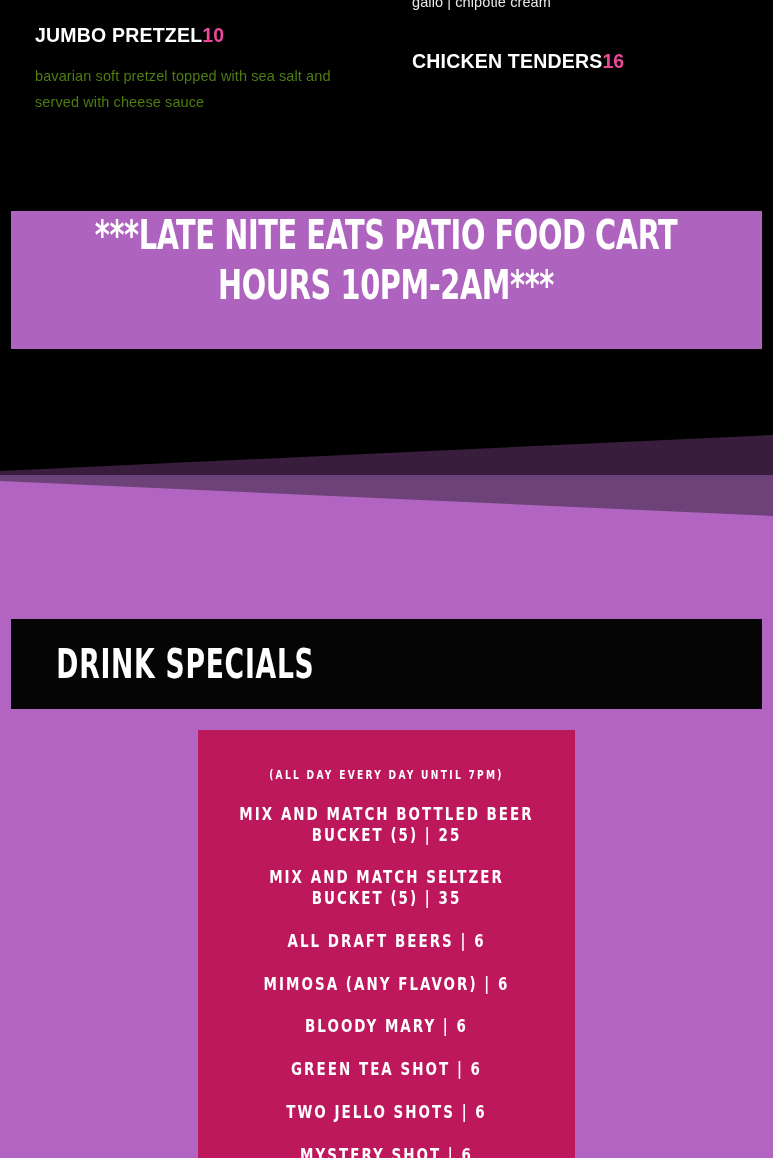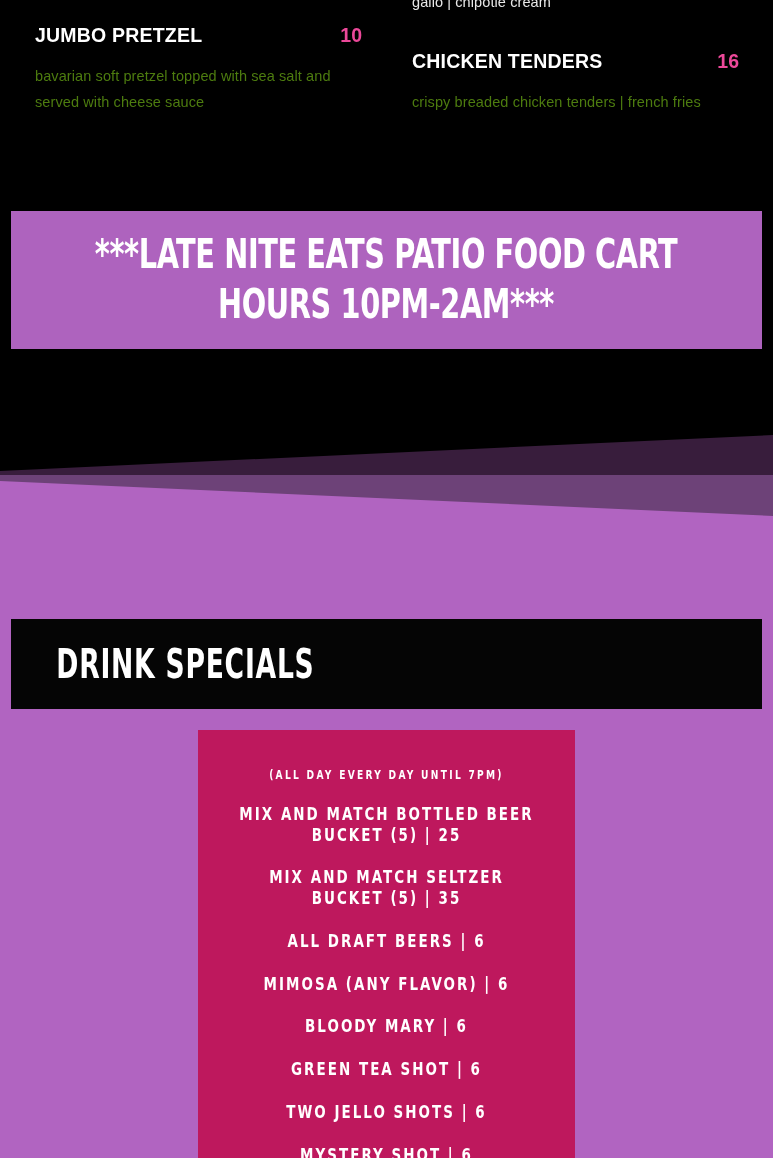--- a/index.html
+++ b/index.html
@@ -37,21 +37,20 @@
     letter-spacing:0.1px;
     white-space:nowrap;
   }
 
   .item {
     position:absolute;
   }
 
   .item-head {
     display:flex;
-    justify-content:space-between;
     align-items:baseline;
   }
 
   .item-name {
     font-size:19.5px;
     font-weight:700;
     color:#ffffff;
     letter-spacing:0.2px;
   }
 
@@ -75,21 +74,20 @@
 
   
   .late-banner {
     position:absolute;
     left:11px;
     top:211px;
     width:751px;
     height:138px;
     background:#ae63be;
     display:flex;
-    align-items:center;
     justify-content:center;
     padding:0 34px;
   }
 
   .late-banner-text {
     font-family:"DejaVu Sans Condensed", "Liberation Sans Narrow", "Liberation Sans", sans-serif;
     font-weight:700;
     font-size:40px;
     line-height:1.24;
     color:#ffffff;
@@ -194,21 +192,20 @@
       <span class="item-price">10</span>
     </div>
     <div class="item-desc">bavarian soft pretzel topped with sea salt and served with cheese sauce</div>
   </div>
 
   <div class="item" id="item-tenders">
     <div class="item-head">
       <span class="item-name">CHICKEN TENDERS</span>
       <span class="item-price">16</span>
     </div>
-    <div class="item-desc">crispy breaded chicken tenders | french fries</div>
   </div>
 
 </div>
 
 <div class="late-banner">
   <div class="late-banner-text">
     <span>***LATE NITE EATS PATIO FOOD CART</span><br>
     <span>HOURS 10PM-2AM***</span>
   </div>
 </div>

